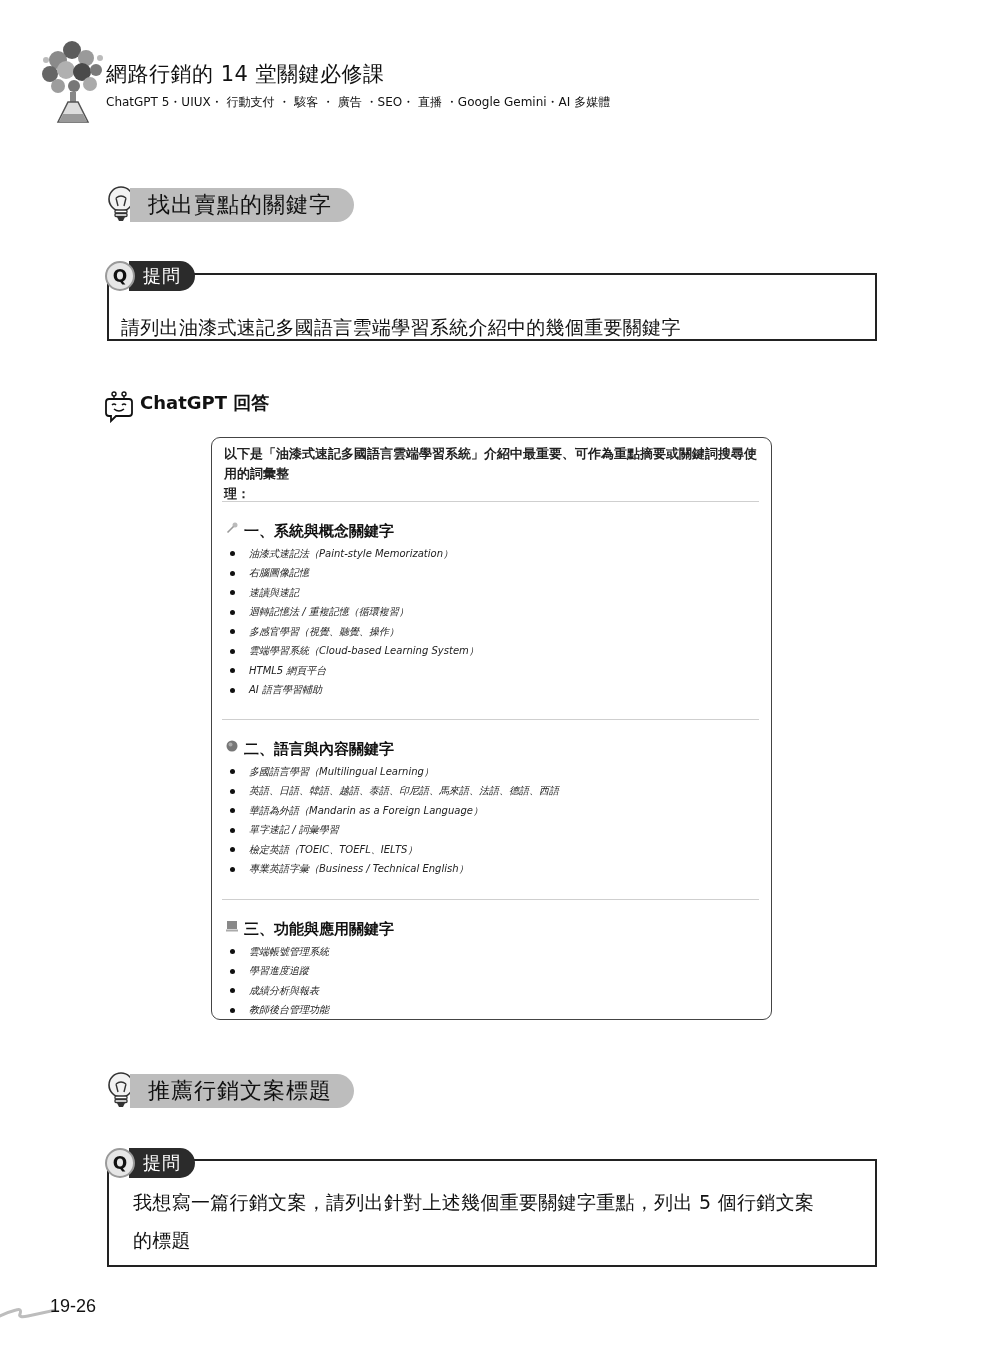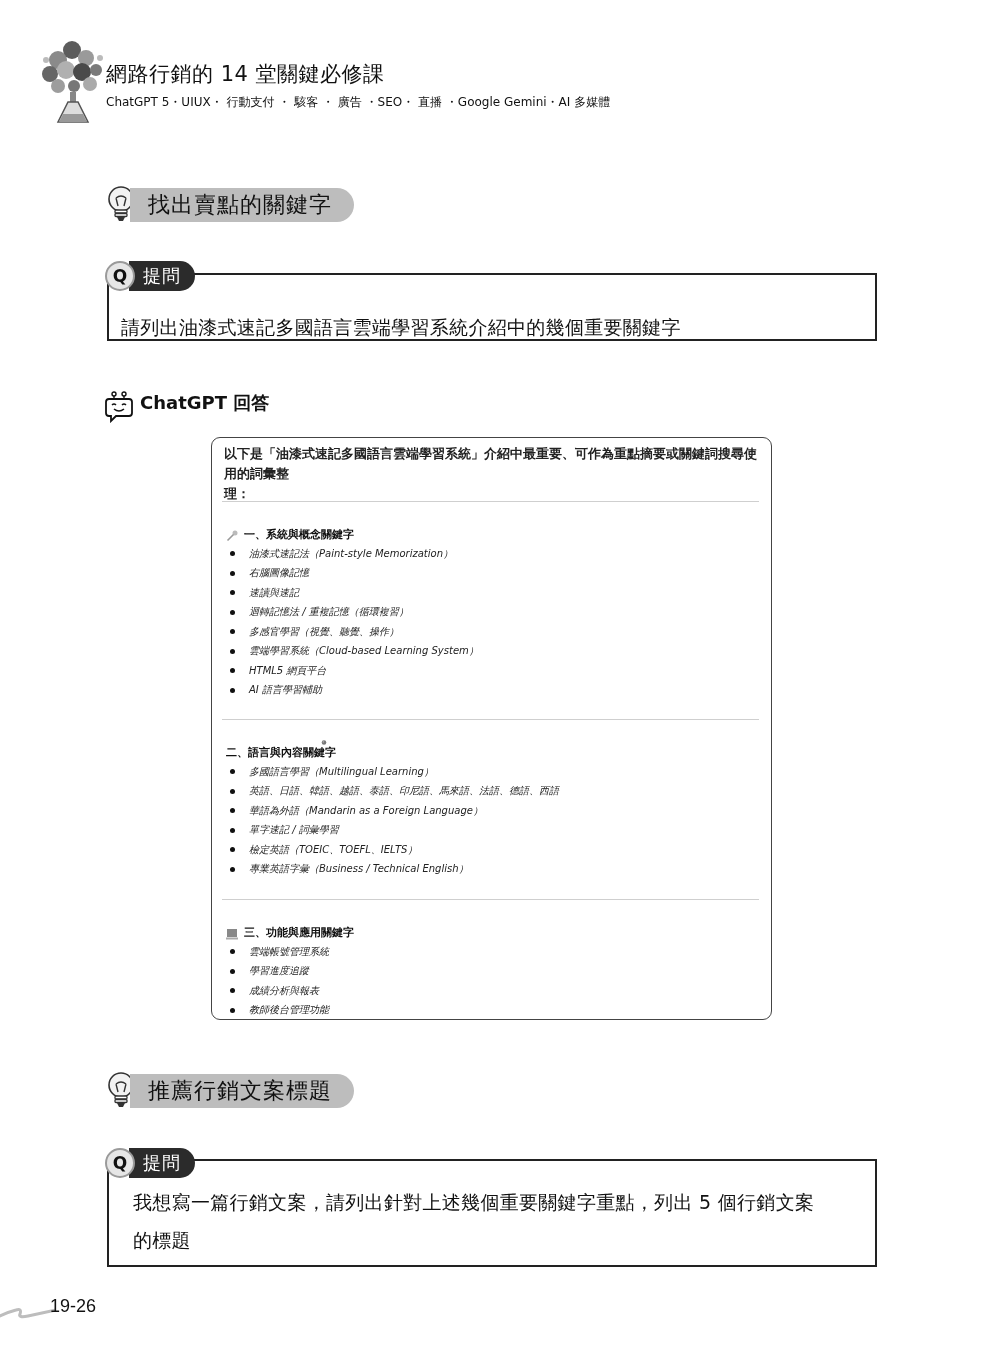--- a/index.html
+++ b/index.html
@@ -26,21 +26,21 @@
 
   
   .answer-label { position: absolute; left: 104px; top: 378px; height: 32px; display: flex; align-items: flex-start; margin-top: 13px; }
   .answer-icon { width: 30px; height: 32px; }
   .answer-text { margin-left: 6px; font-size: 18px; font-weight: bold; color: #111; }
 
   
   .answer-card { position: absolute; left: 211px; top: 437px; width: 561px; height: 583px; border: 1.5px solid #444; border-radius: 9px; background: #fff; overflow: hidden; }
   .card-intro { position: absolute; left: 12px; top: 6px; width: 540px; font-size: 13px; line-height: 20px; color: #222; font-weight: bold; }
   .card-divider { position: absolute; left: 10px; width: 537px; height: 1px; background: #cfcfcf; }
-  .cat-head { position: absolute; left: 14px; height: 20px; display: flex; align-items: flex-end; font-size: 11px; font-weight: bold; color: #111; }
+  .cat-head { position: absolute; left: 14px; height: 20px; display: flex; align-items: flex-start; font-size: 15px; font-weight: bold; color: #111; }
   .cat-icon { width: 12px; height: 12px; margin-right: 6px; display: inline-block; }
   .bullet-list { position: absolute; left: 14px; list-style: none; }
   .bullet-list li { height: 19.5px; display: flex; align-items: center; font-size: 10px; color: #222; font-style: italic; }
   .bullet-dot { width: 5px; height: 5px; border-radius: 50%; background: #111; margin: 0 14px 0 4px; flex-shrink: 0; }
 
   
   .page-foot { position: absolute; left: 0; top: 1292px; width: 120px; height: 34px; }
   .page-squiggle { position: absolute; left: 0; top: 6px; width: 56px; height: 22px; }
   .page-num { position: absolute; left: 50px; top: 4px; font-size: 18px; color: #111; font-family: "Liberation Sans", sans-serif; }
 </style>
@@ -145,21 +145,21 @@
         <span class="bullet-dot"></span>
         <span>HTML5 網頁平台</span>
       </li>
     <li>
         <span class="bullet-dot"></span>
         <span>AI 語言學習輔助</span>
       </li>
   </ul>
   <div class="card-divider" style="top:281px;"></div>
 
-  <div class="cat-head" style="top:302px;flex-direction:column;">
+  <div class="cat-head" style="top:302px;">
     <svg class="cat-icon" viewBox="0 0 12 12">
       <circle cx="6" cy="6" r="5.5" fill="#777"></circle>
       <circle cx="4.5" cy="4.5" r="2" fill="#aaa"></circle>
     </svg>
     <span>二、語言與內容關鍵字</span>
   </div>
   <ul class="bullet-list" style="top:324px;">
     <li>
         <span class="bullet-dot"></span>
         <span>多國語言學習（Multilingual Learning）</span>

